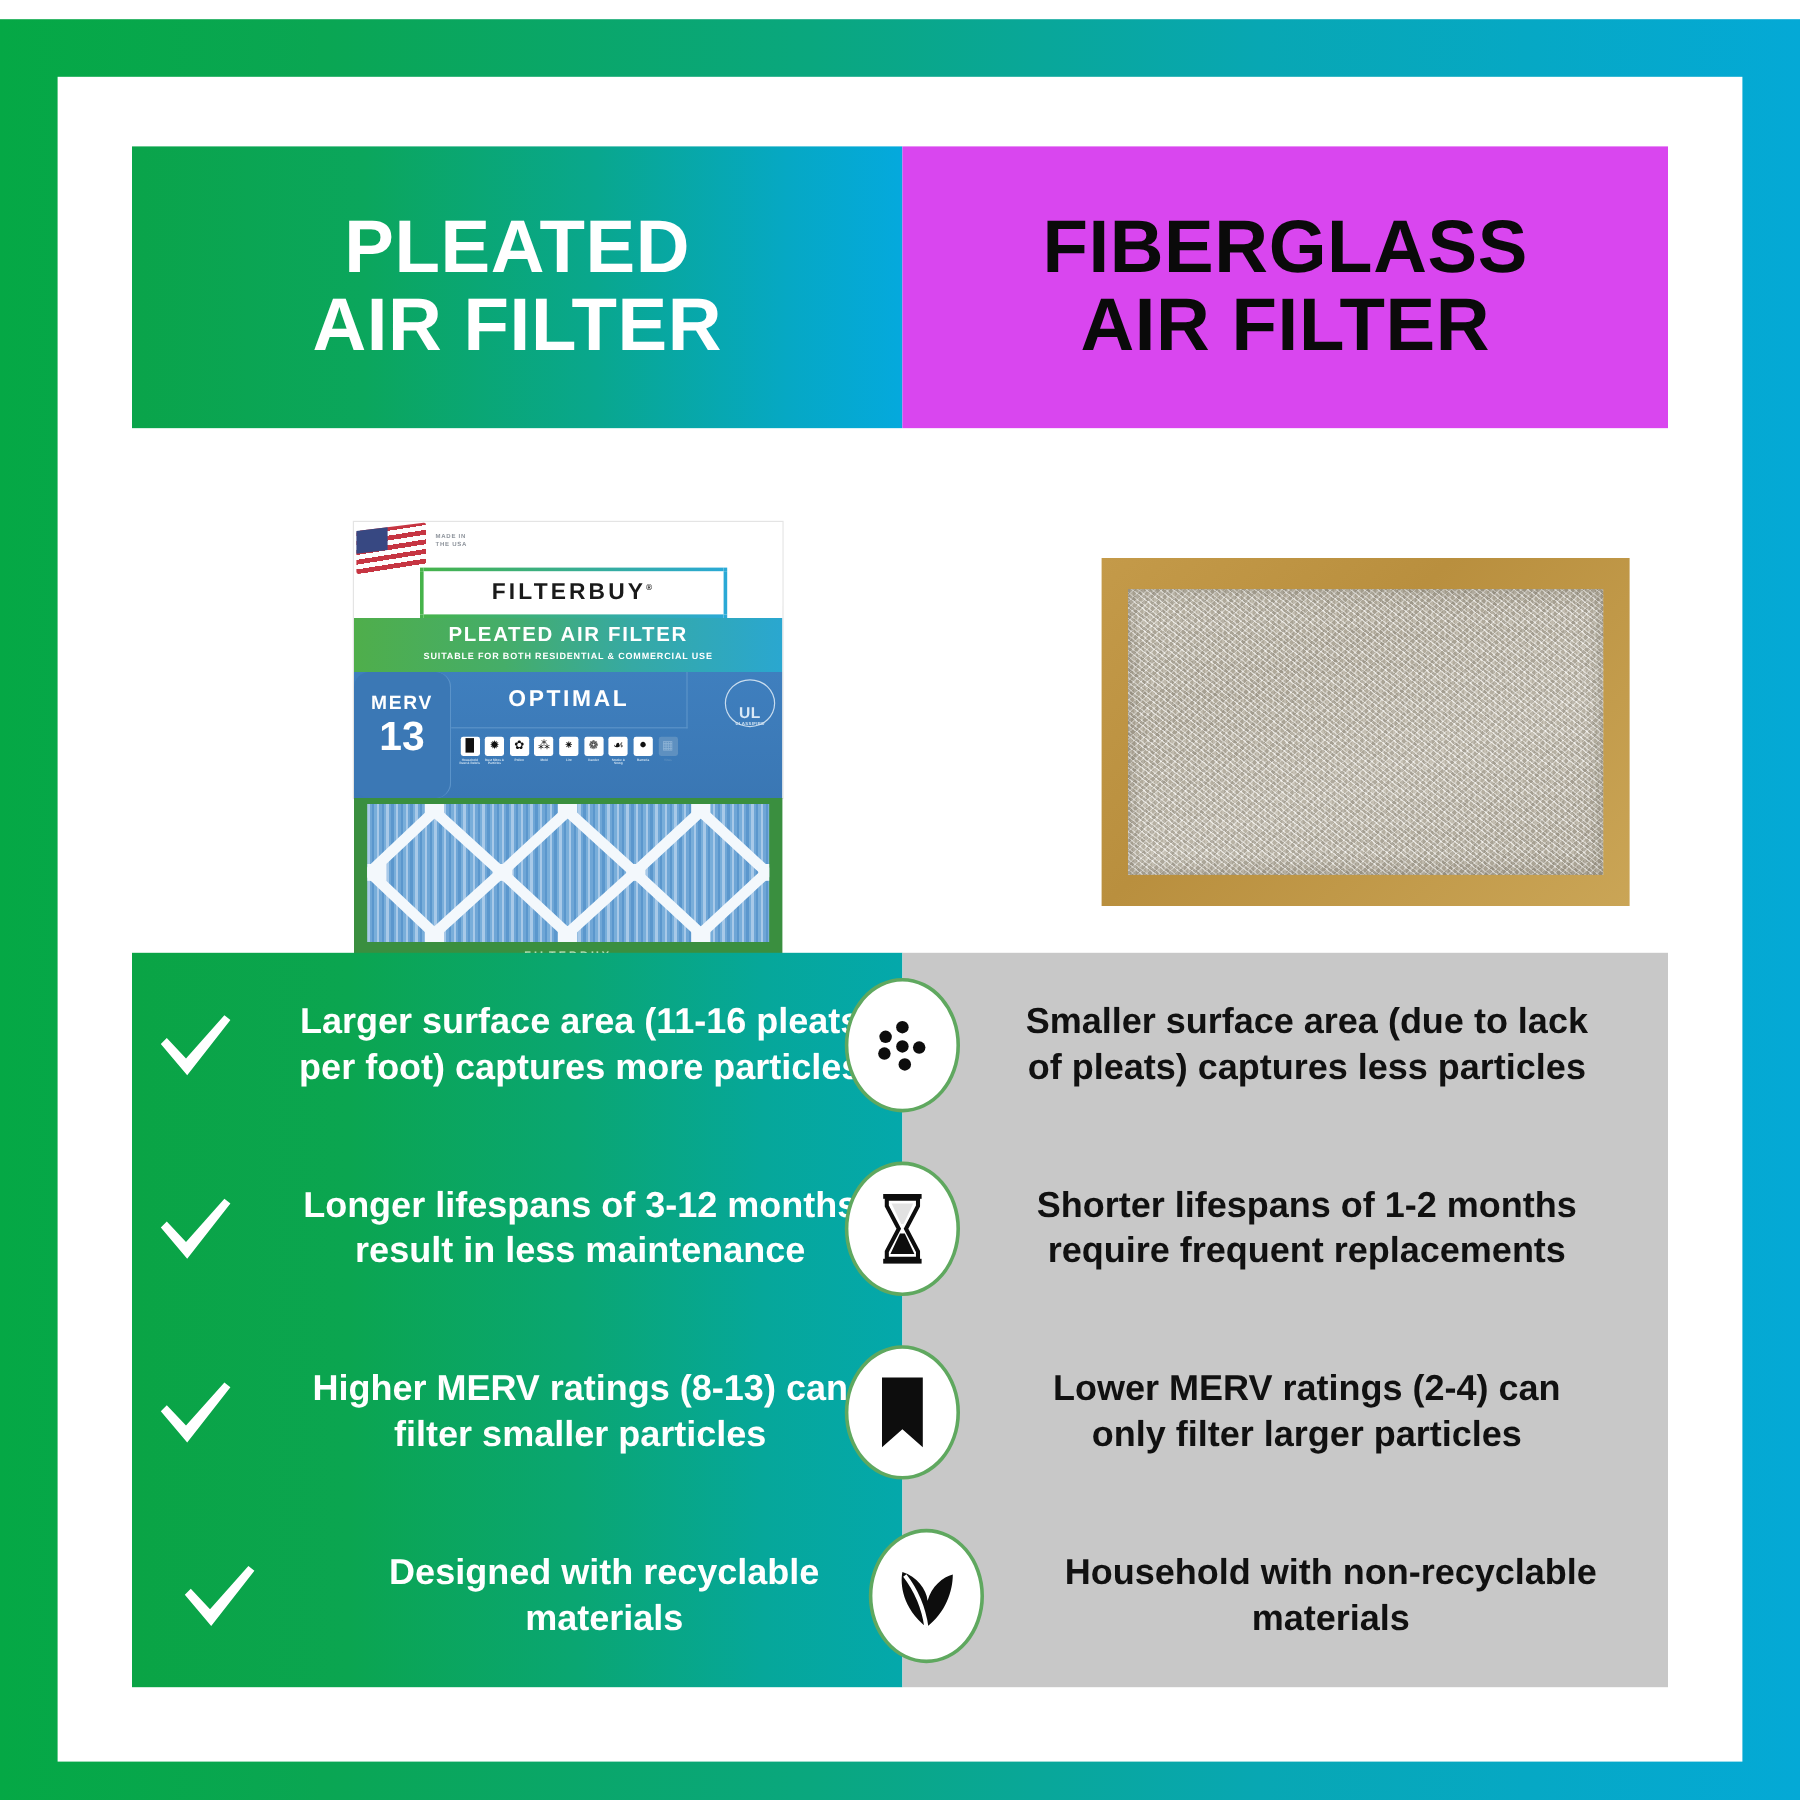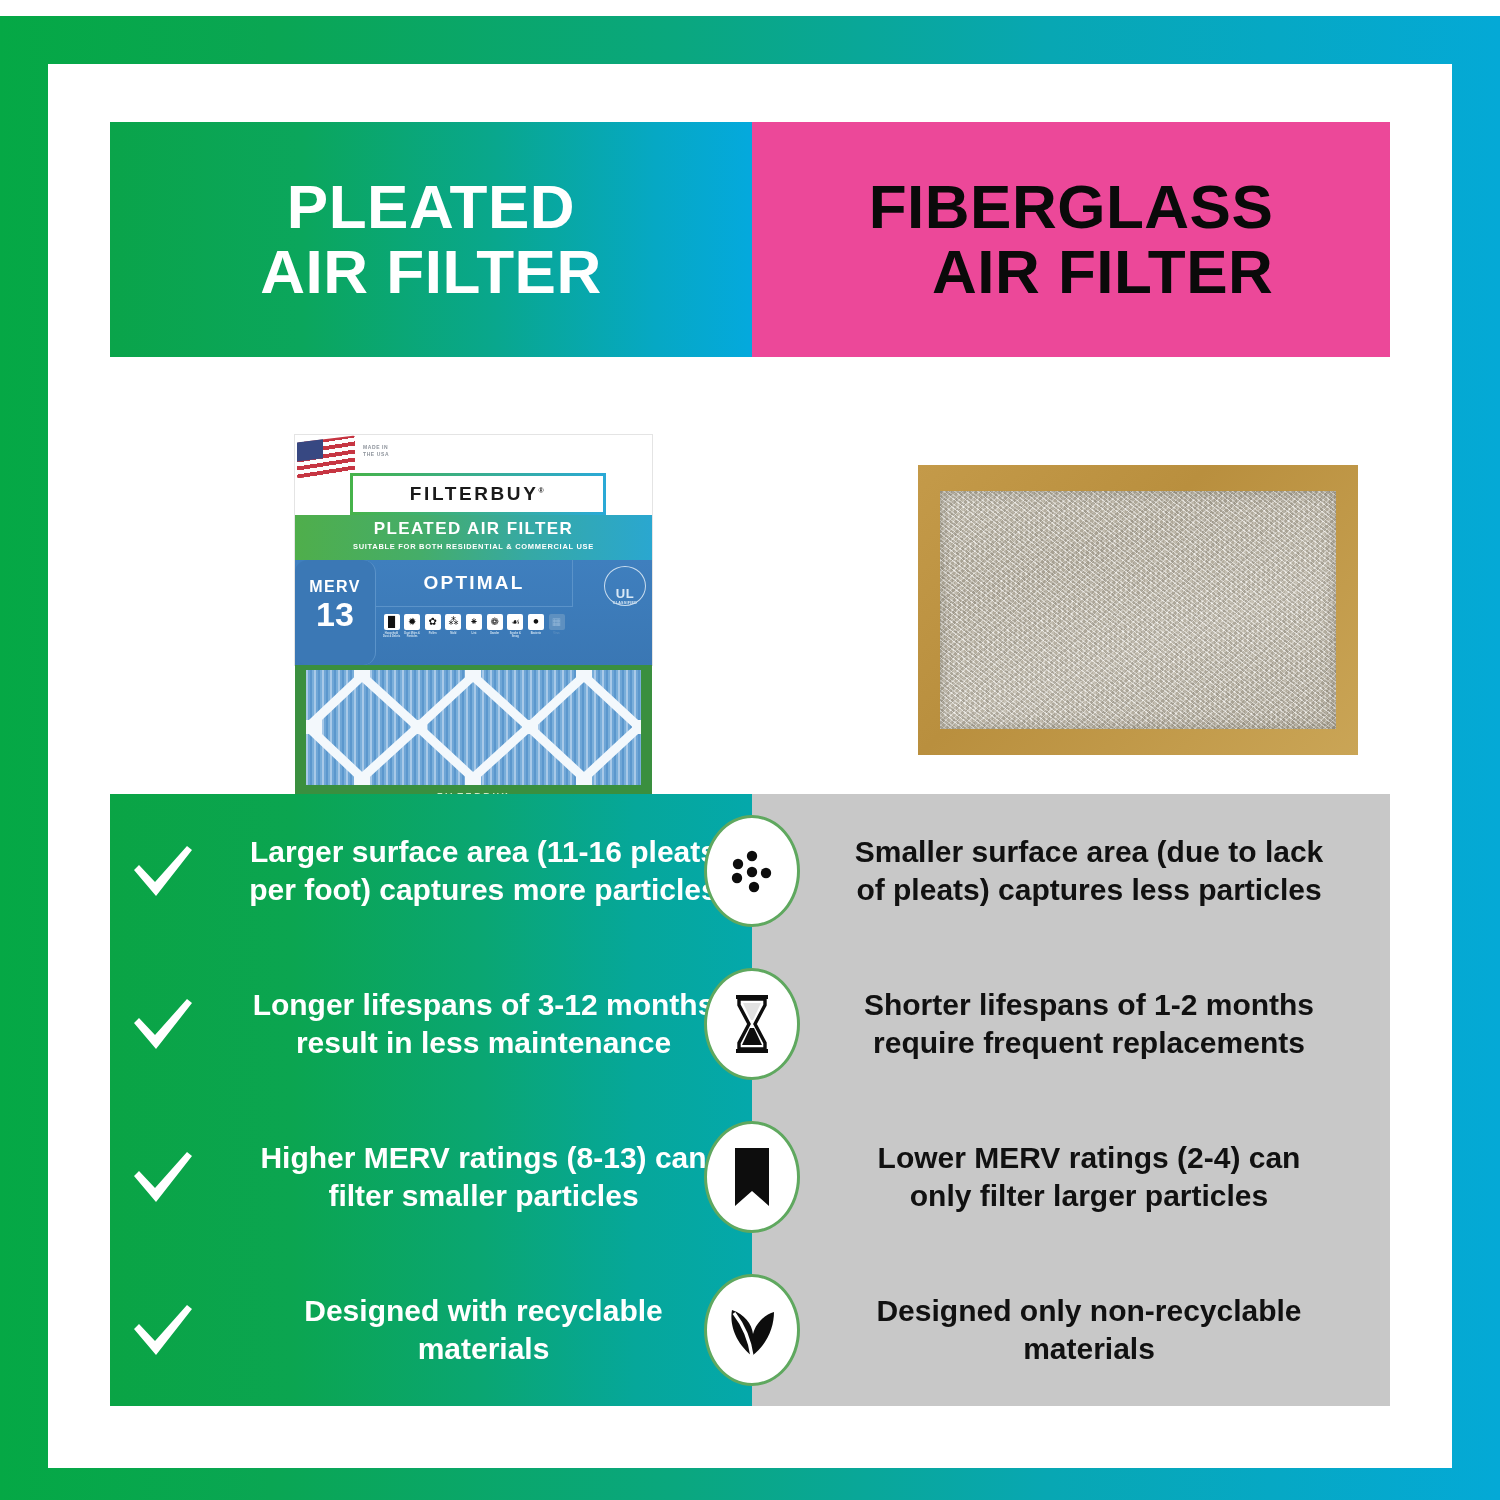--- a/index.html
+++ b/index.html
@@ -32,23 +32,23 @@
     letter-spacing:.5px;
   }
   #hdr-left{
     width:642px;height:100%;
     background:linear-gradient(90deg,#0aa44a 0%,#0ba65c 30%,#09a78d 60%,#06a8c4 85%,#04a9dd 100%);
     color:#ffffff;
     font-weight:bold;font-size:62px;
   }
   #hdr-right{
     width:638px;height:100%;
-    background:#ec4899;
+    background:#d946ef;
     color:#0a0a0a;
-    font-weight:bold;font-size:62px;text-align:right;
+    font-weight:bold;font-size:62px;
   }
 
   
   #product-row{
     position:absolute;left:62px;top:293px;width:1280px;height:437px;
     background:#ffffff;
   }
 
   
   #pleated-photo{
@@ -409,34 +409,34 @@
         <div class="r-icon-slot">
           <div class="circ">
             <svg width="42" height="62" viewBox="0 0 42 62">
               <path d="M4,2 L38,2 L38,60 L21,45 L4,60 Z" fill="#0d0d0d"></path>
             </svg>
           </div>
         </div>
         <div class="r-right-text">Lower MERV ratings (2-4) can only filter larger particles</div>
       </div>
 
-      <div class="row" style="top:459px;">
+      <div class="row" style="top:459px;padding-left:20px;">
         <div class="r-check">
           <svg width="62" height="54" viewBox="0 0 62 54">
             <path d="M2,26 L7,21 L23,38 L55,2 L60,6 L24,52 Z" fill="#ffffff"></path>
           </svg>
         </div>
         <div class="r-left-text">Designed with recyclable materials</div>
         <div class="r-icon-slot">
           <div class="circ">
             <svg width="60" height="60" viewBox="0 0 60 60">
               <path d="M30,56 C10,40 8,20 10,10 C22,14 30,24 31,34 C34,22 44,14 52,12 C52,26 46,44 30,56 Z" fill="#0d0d0d"></path>
               <path d="M30,56 C28,42 22,26 12,13" fill="none" stroke="#ffffff" stroke-width="3.4"></path>
             </svg>
           </div>
         </div>
-        <div class="r-right-text">Designed only non-recyclable materials</div>
+        <div class="r-right-text">Household with non-recyclable materials</div>
       </div>
 
     </div>
 
   </div>
 </div>
 
 </body></html>

